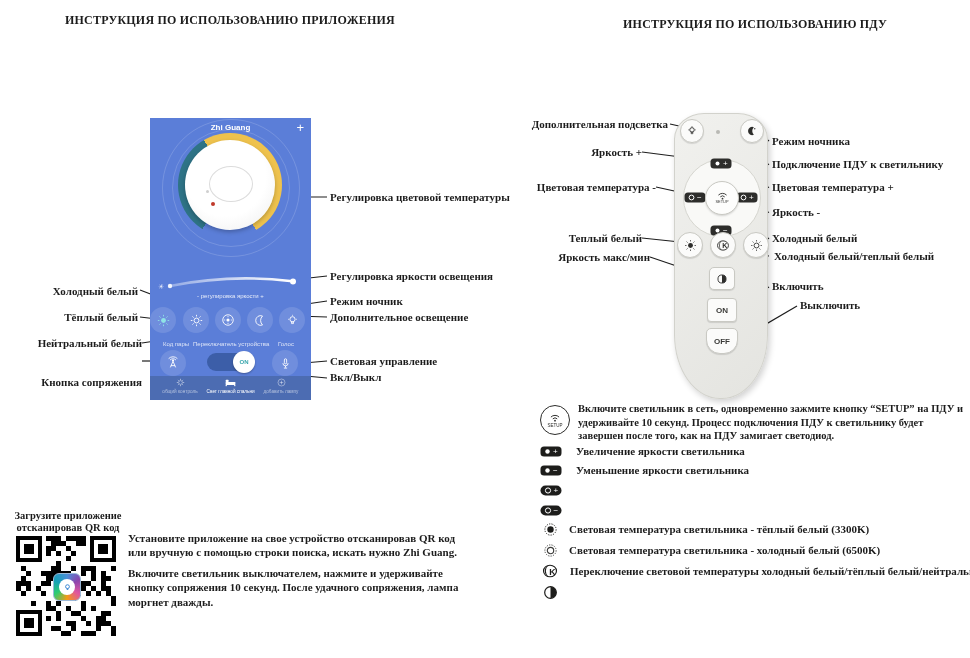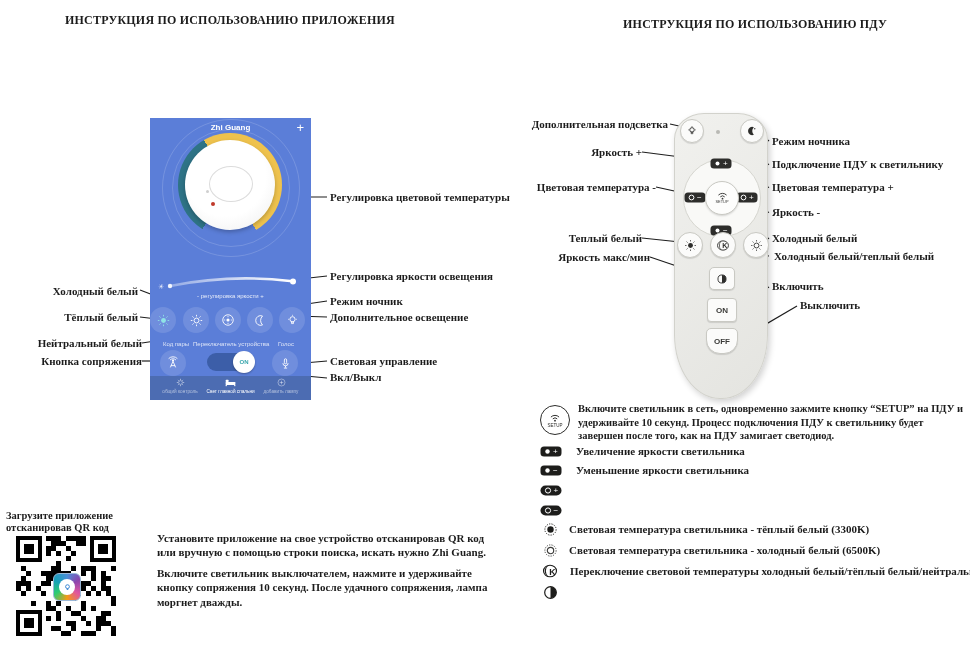--- a/index.html
+++ b/index.html
@@ -38,25 +38,25 @@
   .pill{position:absolute;width:22px;height:11px;}
   .setup-btn{position:absolute;left:30px;top:67px;width:32px;height:32px;border-radius:50%;background:#fdfdfc;border:1px solid #c9c9c3;display:flex;flex-direction:column;align-items:center;justify-content:center;box-shadow:0 1px 2px rgba(0,0,0,.15);}
   .setup-txt{font-size:6px;transform:scale(.65);font-family:"Liberation Sans",sans-serif;color:#3a3a38;line-height:1;margin-top:-1px;}
   .onoff{font-family:"Liberation Sans",sans-serif;font-weight:700;font-size:8px;color:#3a3a38;}
   
   .legend-row{position:absolute;left:540px;display:flex;align-items:center;gap:14px;height:16px;}
   .legend-txt{font-size:11px;font-weight:700;white-space:nowrap;}
   .setup-note{position:absolute;left:578px;top:402px;width:392px;font-size:10.5px;font-weight:700;line-height:1.3;}
   .setup-badge{position:absolute;left:540px;top:405px;width:28px;height:28px;border-radius:50%;border:1.4px solid #2d2d2b;display:flex;flex-direction:column;align-items:center;justify-content:center;color:#2d2d2b;}
   
-  .qr-caption{position:absolute;left:6px;top:510px;width:124px;text-align:left;font-size:10.5px;font-weight:700;line-height:1.15;}
+  .qr-caption{position:absolute;left:6px;top:510px;width:124px;text-align:center;font-size:10.5px;font-weight:700;line-height:1.15;}
   .qr-wrap{position:absolute;left:14px;top:534px;width:104px;height:104px;background:#fff;}
   .qr-appicon{position:absolute;left:39px;top:39px;width:26px;height:26px;border-radius:6px;background:conic-gradient(#4a90d9,#8e44ad,#e056a0,#f39c12,#2ecc71,#16a0b8,#4a90d9);border:1px solid #9bb8d8;display:flex;align-items:center;justify-content:center;}
   .qr-appicon-core{width:16px;height:16px;border-radius:50%;background:#fff;display:flex;align-items:center;justify-content:center;color:#2f7fd0;}
-  .para{position:absolute;left:128px;width:342px;font-size:11px;font-weight:700;line-height:1.3;margin-left:29px;}
+  .para{position:absolute;left:128px;width:342px;font-size:11px;font-weight:700;line-height:1.3;}
 </style>
 </head>
 <body>
 
 <div class="abs page-title" style="left:60px;top:12px;width:340px;">ИНСТРУКЦИЯ ПО ИСПОЛЬЗОВАНИЮ ПРИЛОЖЕНИЯ</div>
 <div class="abs page-title" style="left:540px;top:16px;width:430px;">ИНСТРУКЦИЯ ПО ИСПОЛЬЗОВАНИЮ ПДУ</div>
 
 <svg class="abs" style="left:0;top:0;pointer-events:none;" width="970" height="658">
   <g stroke="#1e1e1e" stroke-width="1.2">
     <line x1="252" y1="197" x2="327" y2="197"></line>
@@ -239,21 +239,21 @@
 
 <div class="lbl" style="left:330px;top:191px;">Регулировка цветовой температуры</div>
 <div class="lbl" style="left:330px;top:270px;">Регулировка яркости освещения</div>
 <div class="lbl" style="left:330px;top:295px;">Режим ночник</div>
 <div class="lbl" style="left:330px;top:311px;">Дополнительное освещение</div>
 <div class="lbl" style="left:330px;top:355px;">Световая управление</div>
 <div class="lbl" style="left:330px;top:371px;">Вкл/Выкл</div>
 <div class="lbl" style="right:832px;top:285px;">Холодный белый</div>
 <div class="lbl" style="right:832px;top:311px;">Тёплый белый</div>
 <div class="lbl" style="right:828px;top:337px;">Нейтральный белый</div>
-<div class="lbl" style="right:828px;top:355px;margin-left:40px;">Кнопка сопряжения</div>
+<div class="lbl" style="right:828px;top:376px;margin-left:40px;">Кнопка сопряжения</div>
 
 <div class="qr-caption">Загрузите приложение отсканировав QR код</div>
 <div class="qr-wrap">
   <svg width="104" height="104">
     <rect width="104" height="104" fill="#fff"></rect>
     <g fill="#000">
       <rect x="2" y="2" width="26" height="26"></rect>
         <rect x="76" y="2" width="26" height="26"></rect>
         <rect x="2" y="76" width="26" height="26"></rect>
     </g>

